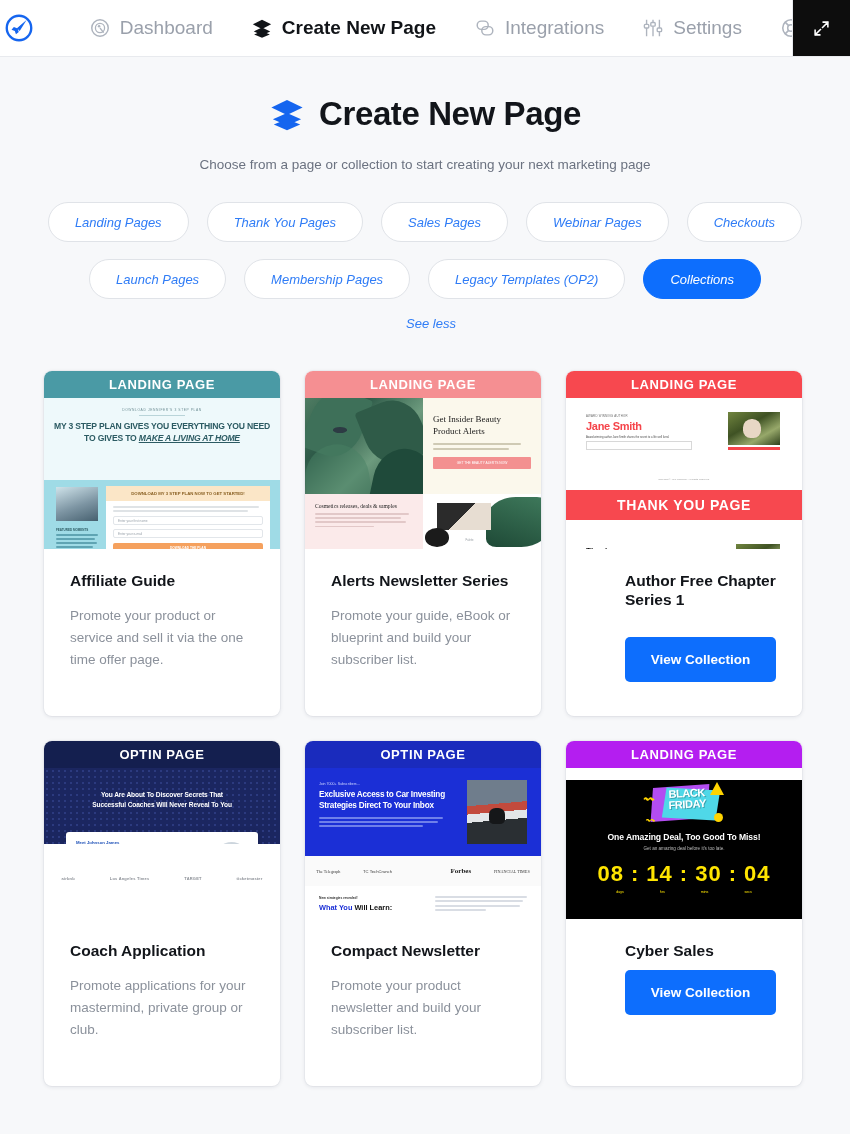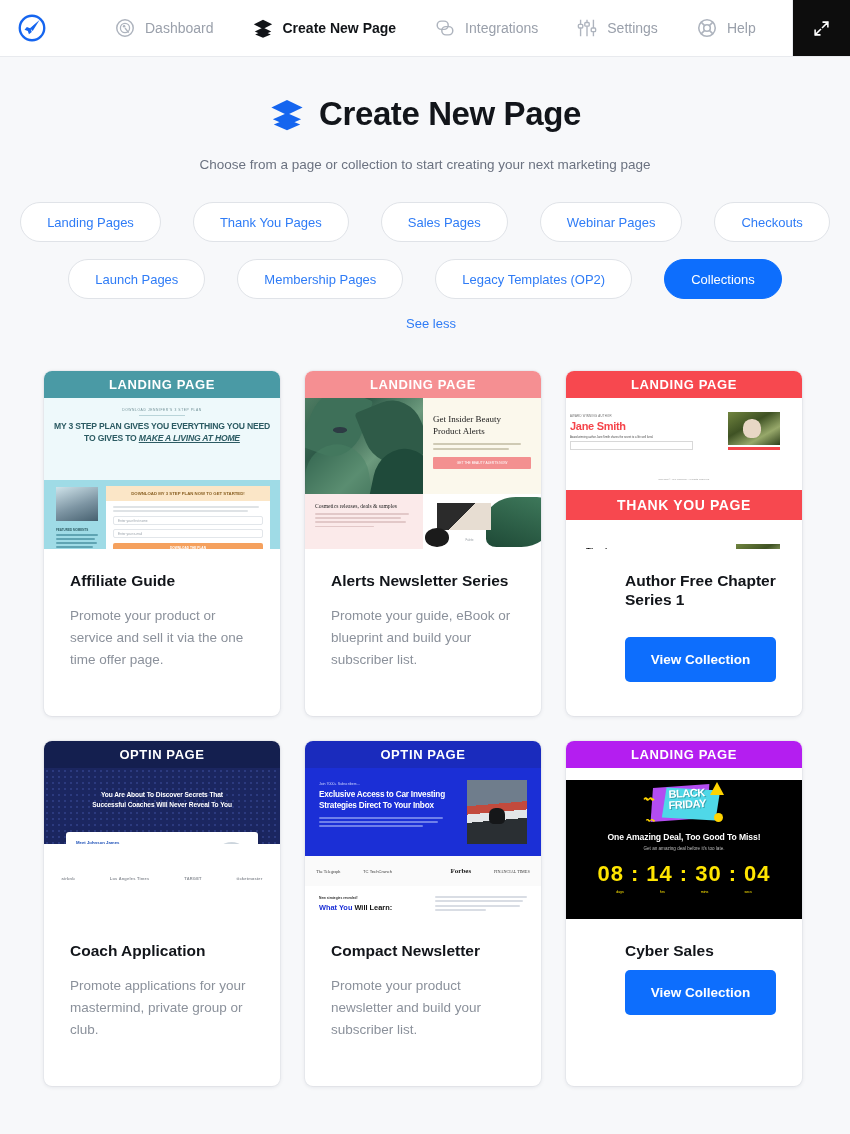--- a/index.html
+++ b/index.html
@@ -15,41 +15,41 @@
     height: 57px;
     background: #ffffff;
     border-bottom: 1px solid #e8eaee;
     display: flex;
     align-items: center;
     position: relative;
   }
   .logo-wrap { width: 64px; display: flex; justify-content: center; align-items: center; }
   .nav-items { display: flex; align-items: center; gap: 38px; margin-left: 50px; }
   .nav-item { display: flex; align-items: center; gap: 9px; cursor: pointer; }
-  .nav-label { font-size: 14px; color: #9aa0ab; white-space: nowrap; }
+  .nav-label { font-size: 19px; color: #9aa0ab; white-space: nowrap; }
   .nav-item.active .nav-label { color: #111418; font-weight: bold; }
   .nav-icon { width: 22px; height: 22px; display: block; flex: 0 0 22px; }
   .expand-box {
     position: absolute; right: 0; top: 0;
     width: 58px; height: 56px;
     background: #0d0d0d;
     display: flex; align-items: center; justify-content: center;
     border-left: 1px solid #e8eaee;
     cursor: pointer;
   }
 
   
   .page-head { text-align: center; padding-top: 38px; }
   .title-row { display: flex; align-items: center; justify-content: center; gap: 14px; }
   .title-text { font-size: 33px; font-weight: bold; color: #12151a; letter-spacing: -0.4px; }
   .subtitle { margin-top: 24px; font-size: 13.5px; color: #6b7280; }
 
   
   .filters { margin-top: 30px; }
-  .filter-row { display: flex; justify-content: center; gap: 32px; margin-bottom: 17px; align-items: flex-end; }
+  .filter-row { display: flex; justify-content: center; gap: 18px; margin-bottom: 17px; align-items: flex-end; font-style: italic; }
   .pill {
     border: 1px solid #e0e3e8;
     background: #ffffff;
     border-radius: 22px;
     padding: 0 26px;
     height: 40px;
     display: flex; align-items: center; justify-content: center;
     font-size: 13px;
     color: #2f7cf6;
     cursor: pointer;
@@ -141,21 +141,21 @@
   .an-bl { width:50%; background:#fbeaea; padding:9px 10px 0; }
   .an-bl .bh { font-family:"Liberation Serif", serif; font-size:5.6px; color:#222; line-height:1.35; }
   .an-bl .ln { height:1.7px; background:#e2c8c8; margin-top:2.5px; border-radius:1px; }
   .an-br { width:50%; background:#ffffff; position:relative; overflow:hidden; }
   .an-pal { position:absolute; left:12%; top:16%; width:46%; height:50%; background:linear-gradient(135deg,#2b2b2b 0 48%,#e7ddd2 48% 100%); }
   .an-leaf2 { position:absolute; right:-8%; top:6%; width:55%; height:90%; background:linear-gradient(200deg,#3f7a5c,#1e4936); border-radius:46% 20% 44% 16%; }
   .an-circ { position:absolute; left:2%; bottom:4%; width:20%; height:34%; background:#1b1b1b; border-radius:50%; }
   .an-lbl { position:absolute; left:36%; bottom:12%; font-size:2.6px; color:#9aa0a6; }
 
   
-  .js-page { background:#fff; height:92px; position:relative; padding:16px 4px 0; }
+  .js-page { background:#fff; height:92px; position:relative; padding:16px 20px 0; }
   .js-kick { font-size:2.8px; color:#666; letter-spacing:.3px; }
   .js-name { font-size:11px; font-weight:bold; color:#f5444a; margin-top:2px; letter-spacing:-.3px; }
   .js-para { margin-top:4px; font-size:2.7px; color:#4a4a4a; line-height:1.5; width:64%; }
   .js-box { margin-top:1px; width:54%; height:9px; border:1px solid #d8d8d8; background:#fff; }
   .js-photo { position:absolute; right:22px; top:14px; width:52px; height:33px; background:linear-gradient(150deg,#71853f,#3f5224 40%,#97a86a 70%,#2f401c); }
   .js-photo::after { content:""; position:absolute; left:28%; top:22%; width:36%; height:58%; background:#e8d7c5; border-radius:45% 45% 40% 40%; }
   .js-underline { position:absolute; right:22px; top:49px; width:52px; height:2.5px; background:#f5444a; }
   .js-copy { position:absolute; left:0; right:0; bottom:9px; text-align:center; font-size:2.4px; color:#9a9a9a; }
   .ty-page { background:#fff; height:70px; position:relative; padding:26px 20px 0; }
   .ty-h { font-size:8px; font-weight:bold; color:#141414; }

